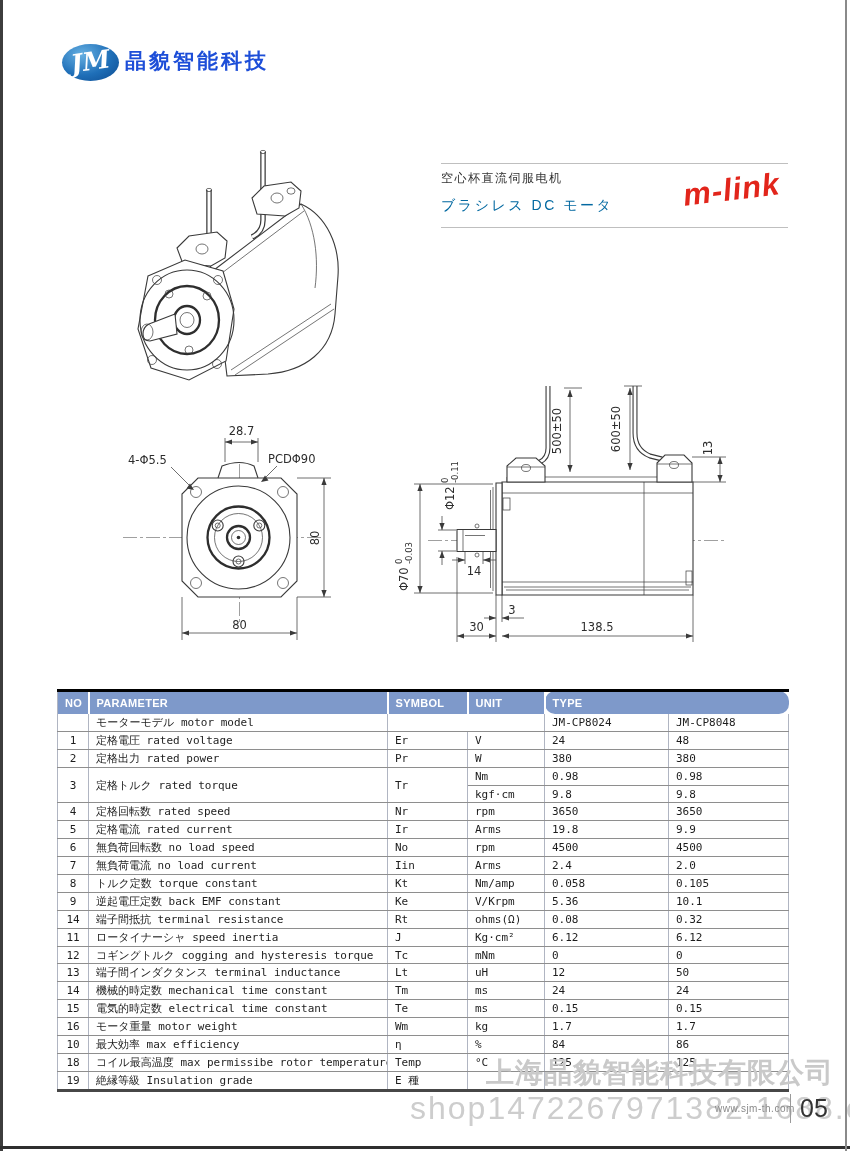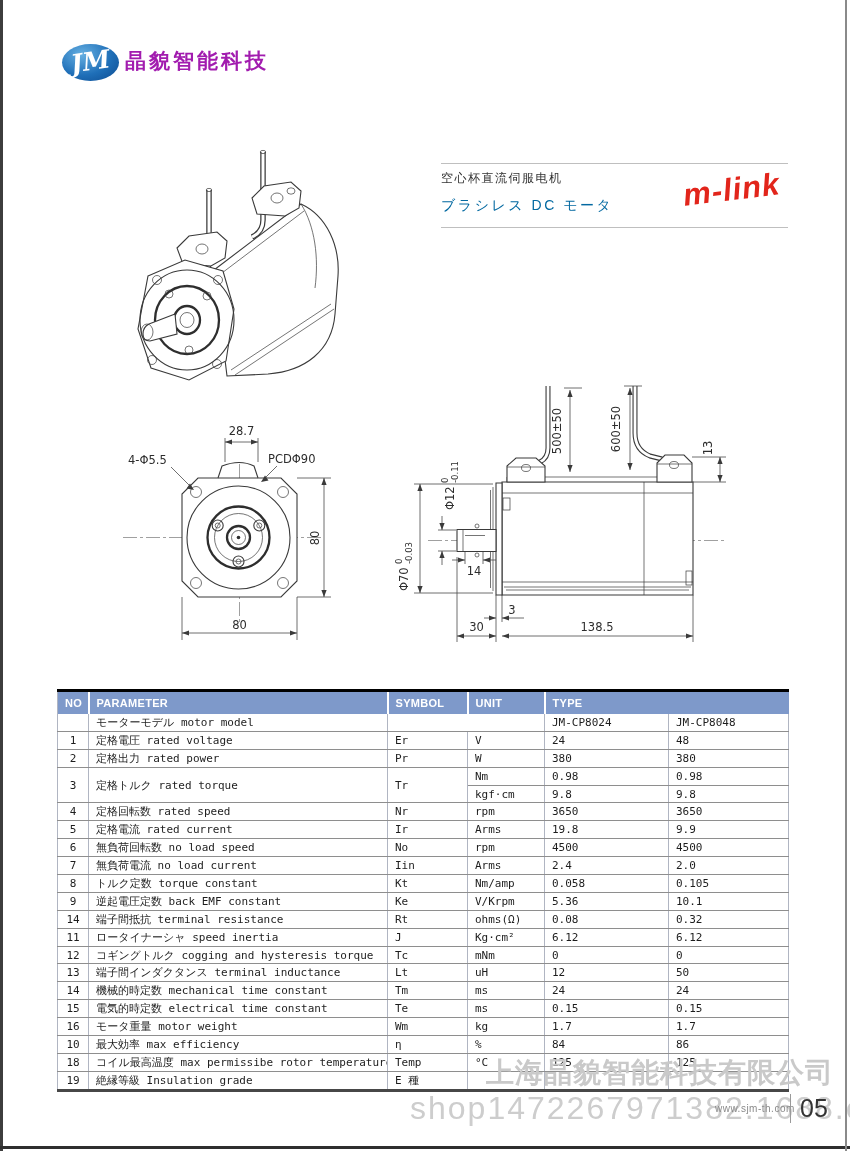--- a/index.html
+++ b/index.html
@@ -8,21 +8,21 @@
   .edge-left{position:absolute;left:0;top:0;width:3px;height:1151px;background:#3d3d3d;}
   .edge-bottom{position:absolute;left:0;top:1146px;width:850px;height:3px;background:#2f2f2f;}
   .edge-right{position:absolute;left:845px;top:0;width:2px;height:1151px;background:#8a8a8a;}
 
   
   .logo-ellipse{position:absolute;left:62px;top:44px;width:57px;height:37px;border-radius:50%;
     background:radial-gradient(ellipse at 35% 28%,#66b0e2 0%,#1f6fb8 55%,#0d4a8f 100%);}
   .logo-jm{position:absolute;left:0;top:3px;width:57px;text-align:center;
     font-family:"DejaVu Serif",serif;font-style:italic;font-weight:bold;font-size:25px;color:#fff;
     transform:rotate(-8deg);}
-  .logo-company{position:absolute;left:125px;top:47px;font-size:21px;font-weight:bold;color:#a21caf;letter-spacing:3px;}
+  .logo-company{position:absolute;left:125px;top:47px;font-size:21px;font-weight:bold;color:#1d4ed8;letter-spacing:3px;}
 
   
   .model-title{position:absolute;left:441px;top:119px;font-size:33px;font-weight:bold;color:#135fa7;letter-spacing:.5px;}
   .rule{position:absolute;left:441px;width:347px;height:1px;background:#bfbfbf;}
   .rule1{top:163px;} .rule2{top:227px;}
   .sub-cn{position:absolute;left:441px;top:170px;font-size:12px;color:#333;letter-spacing:1.5px;}
   .sub-jp{position:absolute;left:441px;top:197px;font-size:14px;color:#0369a1;letter-spacing:2.5px;}
   .mlink{position:absolute;left:683px;top:172px;font-size:31px;font-weight:900;font-style:italic;
     color:#e2251b;transform:rotate(-7deg);letter-spacing:1px;}
 
@@ -39,21 +39,21 @@
   svg text{font-family:"DejaVu Sans",sans-serif;font-size:11.5px;fill:#2d2d2d;}
   svg text.small{font-size:8.5px;}
   svg .wfill{fill:#ffffff;}
 
   
   .spec-table{position:absolute;left:57px;top:689px;width:731px;border-collapse:collapse;table-layout:fixed;
     border-top:3px solid #000000;border-bottom:3px solid #474747;border-left:1px solid #b0b5c2;
     font-size:11px;color:#1d1d1d;}
   .spec-table th{background:#7e99ca;color:#fff;font-weight:bold;height:22px;text-align:left;
     padding:0 0 0 7px;font-size:11px;letter-spacing:.3px;border-right:2px solid #fff;}
-  .spec-table th:last-child{border-right:none;}
+  .spec-table th:last-child{border-right:none;border-radius:10px;}
   .spec-table td{height:16.9px;line-height:1;border-right:1px solid #b0b5c2;border-bottom:1px solid #8e8e8e;
     padding:0 0 0 7px;white-space:nowrap;overflow:hidden;vertical-align:middle;
     font-family:"DejaVu Sans Mono",monospace;font-size:11px;}
   .spec-table td.c-no{text-align:center;padding:0;}
 
   
   .wm1{position:absolute;left:486px;top:1054px;font-size:28px;font-weight:bold;color:#c9c9c9;
     letter-spacing:1px;white-space:nowrap;}
   .wm2{position:absolute;left:410px;top:1090px;font-size:32px;font-weight:400;color:#cdcdcd;
     letter-spacing:2px;white-space:nowrap;}

